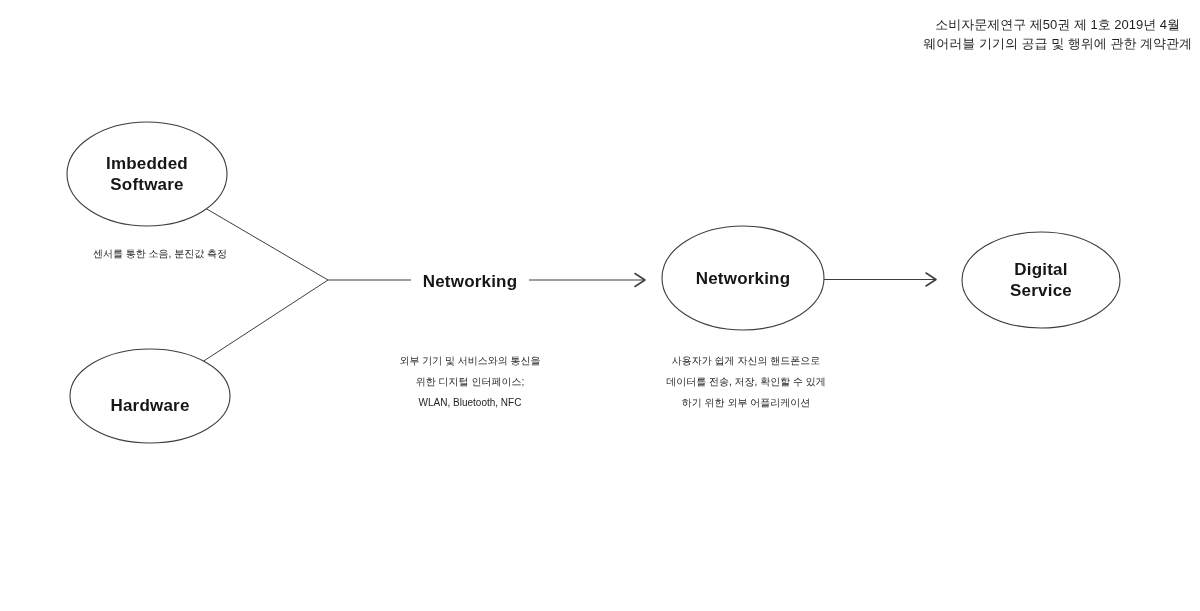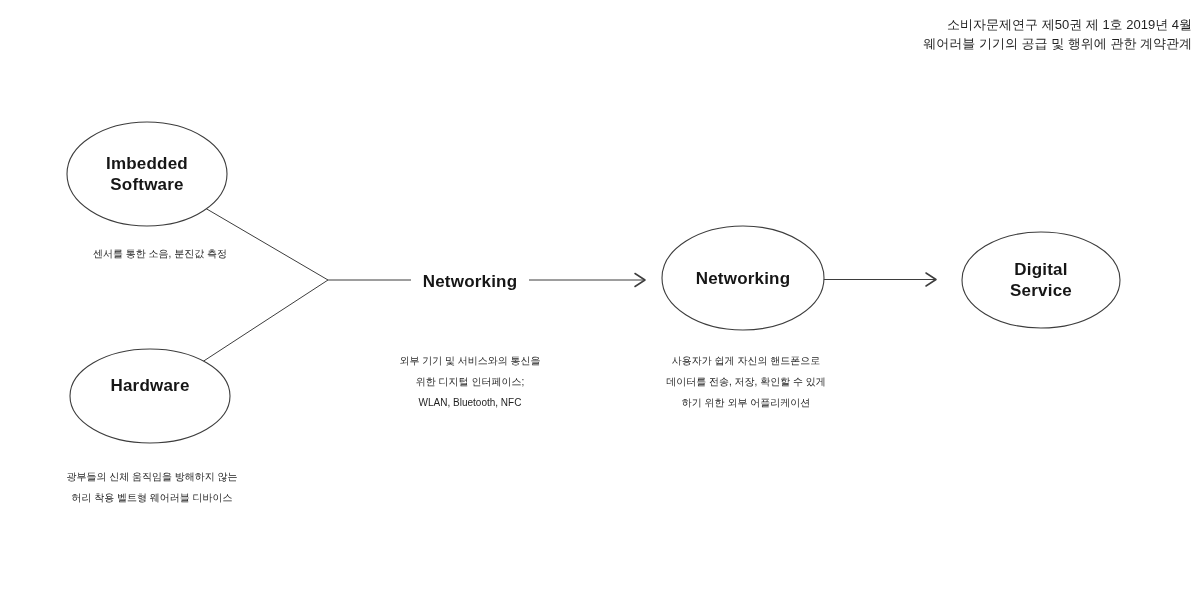--- a/index.html
+++ b/index.html
@@ -8,21 +8,21 @@
     position: relative;
     width: 1200px;
     height: 611px;
     background: var(--background, #ffffff);
     overflow: hidden;
   }
   .journal-header {
     position: absolute;
     top: 15px;
     right: 8px;
-    text-align: right;
+    text-align: center;
     font-size: 13px;
     line-height: 19px;
     color: var(--text-secondary, #1f1f1f);
   }
   .diagram-svg {
     position: absolute;
     left: 0; top: 0;
     width: 1200px;
     height: 611px;
   }
@@ -59,21 +59,21 @@
   .caption {
     position: absolute;
     text-align: center;
     font-size: 10px;
     line-height: 21px;
     white-space: pre-line;
     color: var(--text-secondary, #1f1f1f);
   }
   
   .label-imbedded    { left: 67px;  top: 122px; width: 160px; height: 104px; }
-  .label-hardware    { left: 70px;  top: 338px; width: 160px; height: 94px; }
+  .label-hardware    { left: 70px;  top: 358px; width: 160px; height: 94px; }
   .label-networking  { left: 411px; top: 265px; width: 118px; height: 32px; }
   .label-application { left: 662px; top: 226px; width: 162px; height: 104px; }
   .label-digital     { left: 961px; top: 232px; width: 160px; height: 96px; }
   
   .caption-imbedded    { left: 40px;  top: 243px; width: 240px; }
   .caption-hardware    { left: 32px;  top: 466px; width: 240px; }
   .caption-networking  { left: 350px; top: 350px; width: 240px; }
   .caption-application { left: 626px; top: 350px; width: 240px; }
   .caption-digital     { left: 926px; top: 350px; width: 240px; }
 </style>
@@ -106,22 +106,20 @@
 
   <div class="node-label label-imbedded">Imbedded
 Software</div>
   <div class="node-label label-hardware">Hardware</div>
   <div class="node-label label-networking">Networking</div>
   <div class="node-label label-application">Networking</div>
   <div class="node-label label-digital">Digital
 Service</div>
 
   <div class="caption caption-imbedded">센서를 통한 소음, 분진값 측정</div>
-  <div class="caption caption-hardware">광부들의 신체 움직임을 방해하지 않는
-허리 착용 벨트형 웨어러블 디바이스</div>
   <div class="caption caption-networking">외부 기기 및 서비스와의 통신을
 위한 디지털 인터페이스;
 WLAN, Bluetooth, NFC</div>
   <div class="caption caption-application">사용자가 쉽게 자신의 핸드폰으로
 데이터를 전송, 저장, 확인할 수 있게
 하기 위한 외부 어플리케이션</div>
 
 </div>
 
 </body></html>

